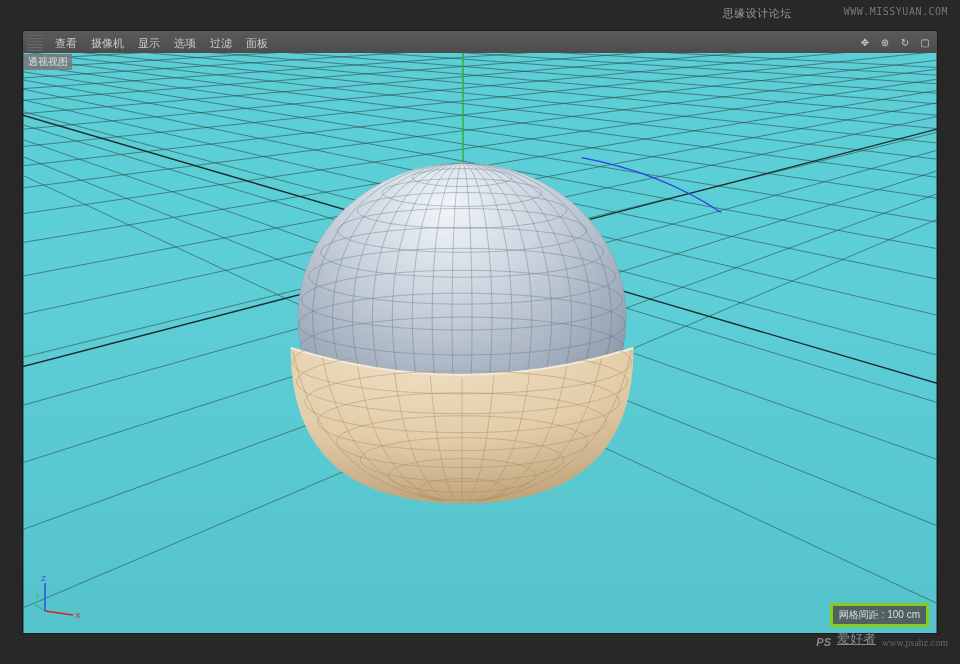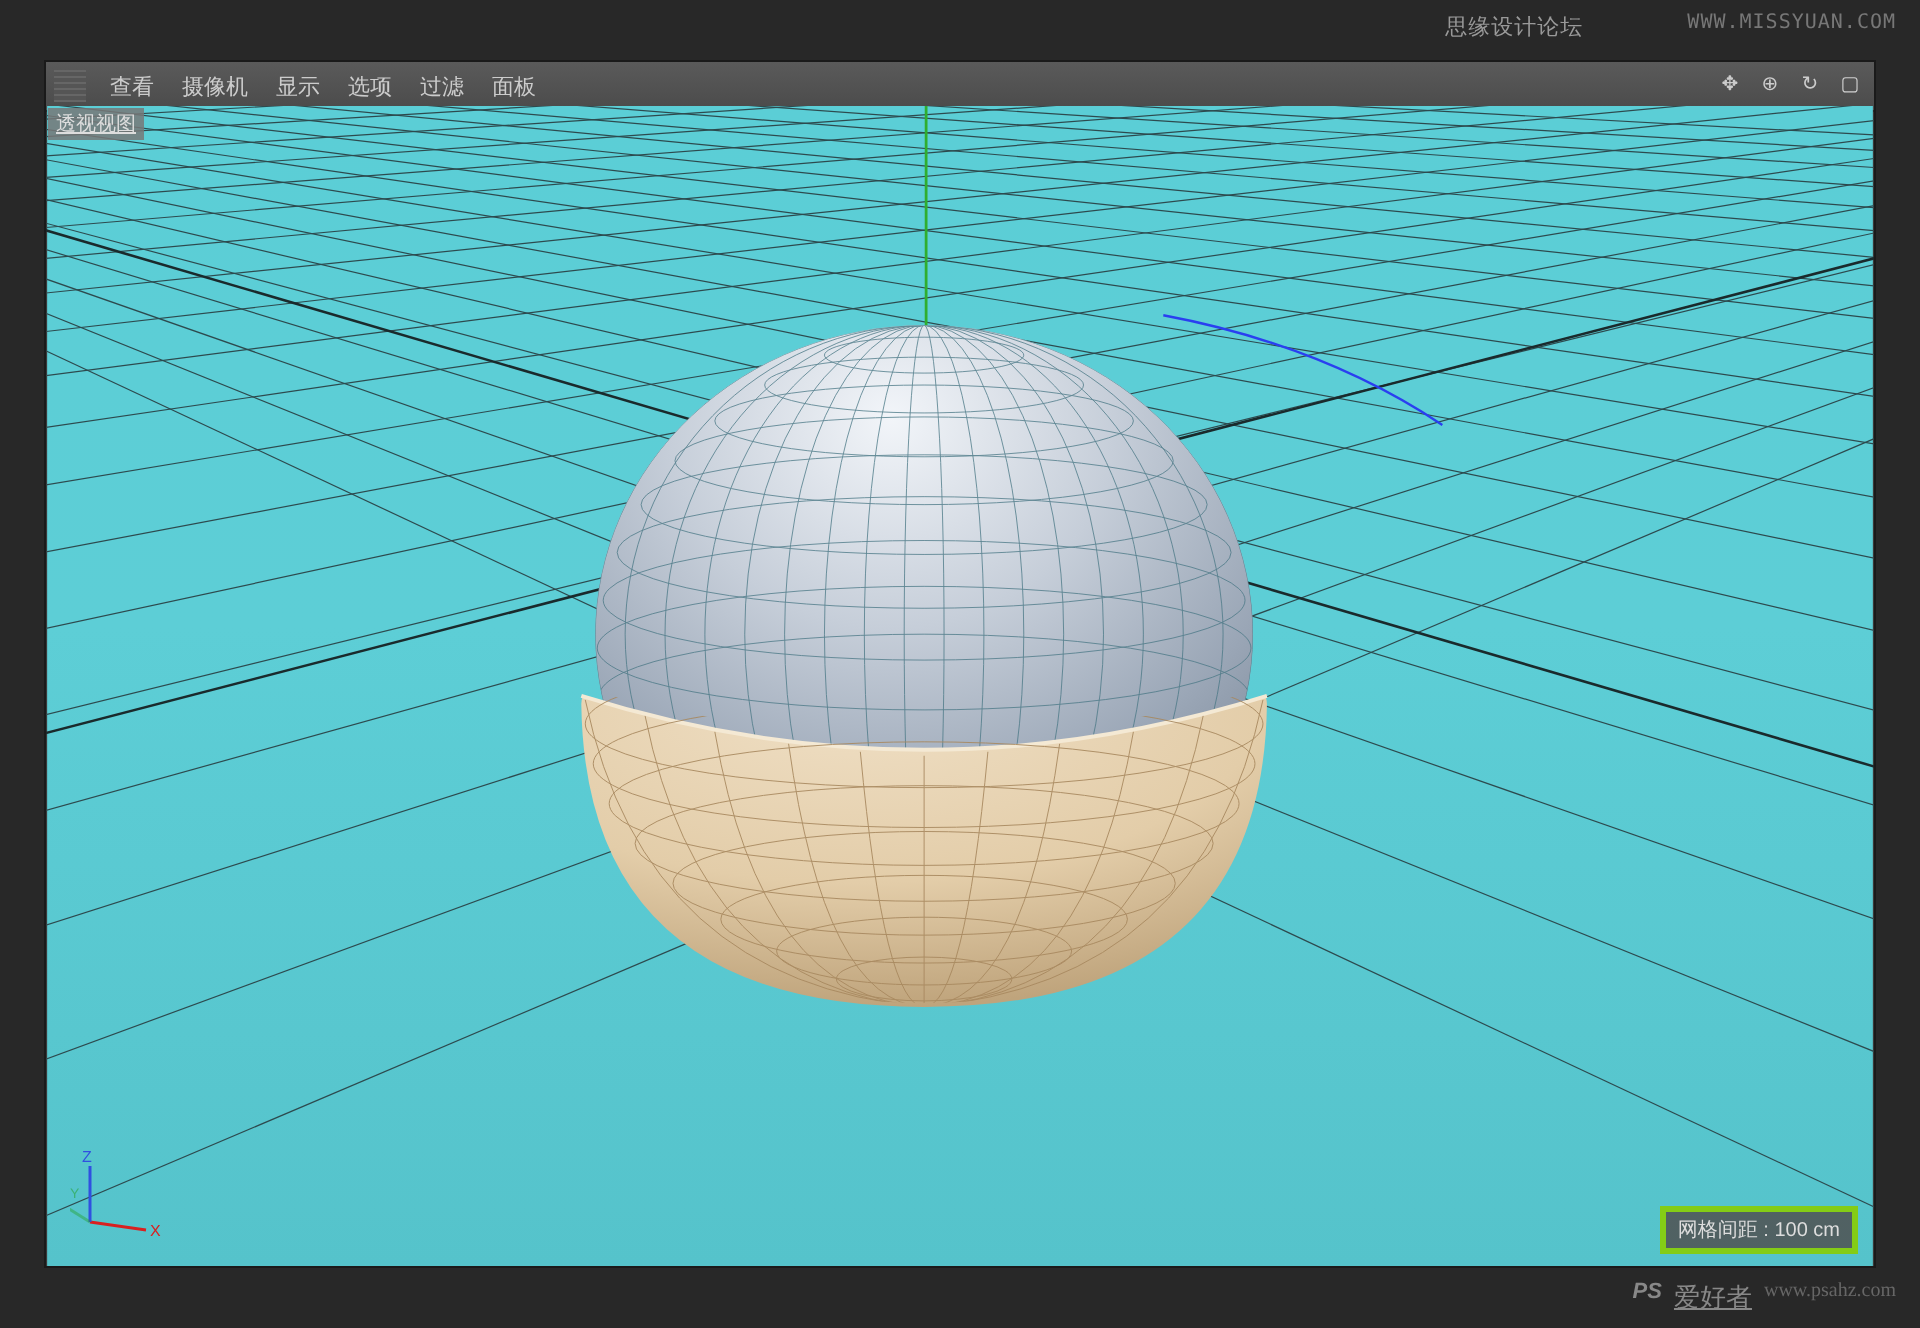--- a/index.html
+++ b/index.html
@@ -23,26 +23,26 @@
   z-index: 100;
   display: flex;
   gap: 8px;
   align-items: flex-start;
 }
 .watermark-top .wt-label { font-weight: 500; }
 .watermark-top .wt-url { font-family: monospace; font-size: 10px; color: #777; margin-left: 44px; }
 
 .watermark-bottom {
   position: absolute;
-  bottom: 6px;
+  bottom: 16px;
   right: 12px;
   z-index: 100;
   display: flex;
   gap: 6px;
-  align-items: flex-start;
+  align-items: flex-end;
   color: #888;
   font-size: 11px;
 }
 .watermark-bottom .wb-logo { font-weight: bold; font-style: italic; }
 .watermark-bottom .wb-cn { font-size: 13px; text-decoration: underline; }
 .watermark-bottom .wb-url { font-family: Liberation Serif, serif; font-size: 10px; color: #666; }
 
 
 .frame {
   position: absolute;
@@ -96,21 +96,20 @@
 
 .viewtag {
   position: absolute;
   top: 23px;
   left: 1px;
   background: rgba(120,120,120,0.85);
   color: #ddd;
   font-size: 10px;
   padding: 1px 4px;
   z-index: 50;
-  text-decoration: underline;
 }
 
 
 .viewport {
   position: absolute;
   inset: 22px 0 0 0;
   overflow: hidden;
 }
 
 .render-svg {

